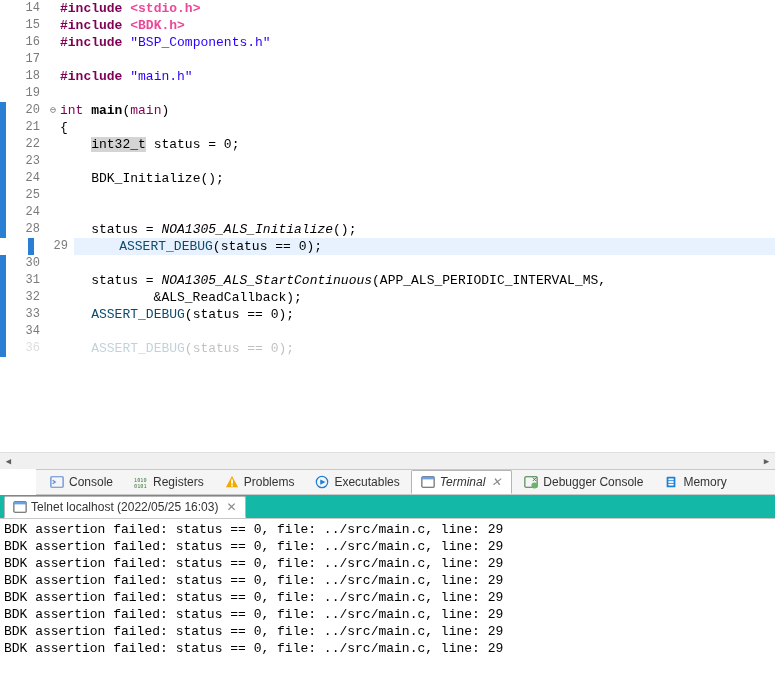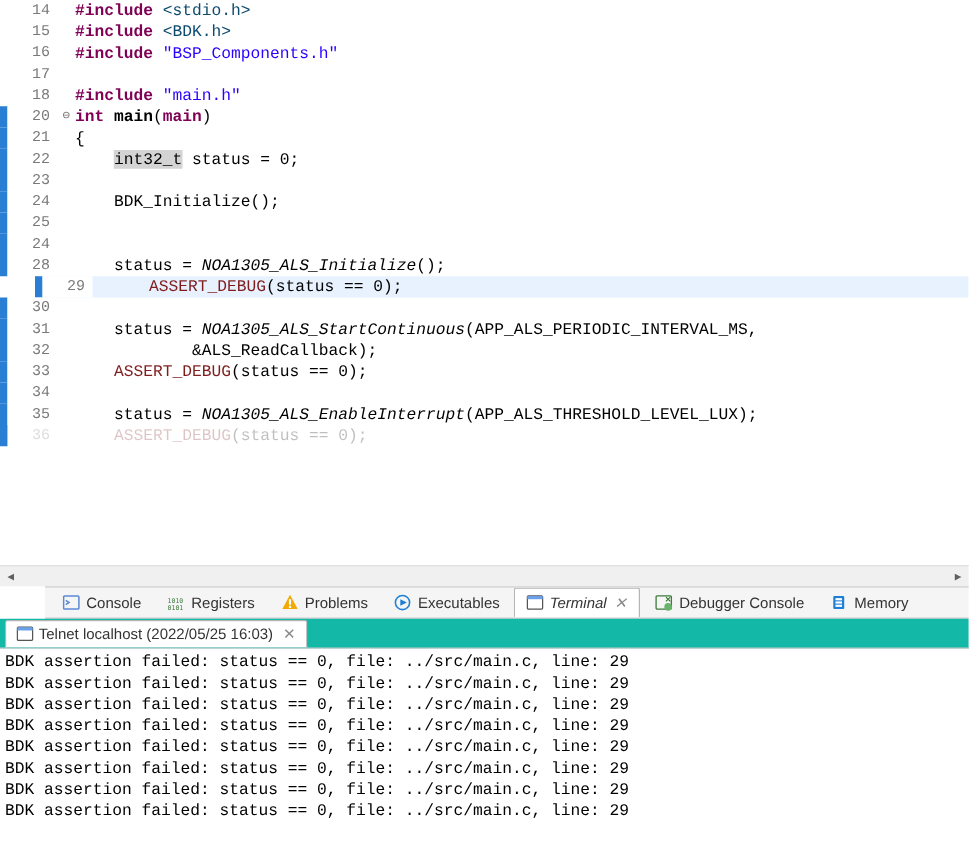--- a/index.html
+++ b/index.html
@@ -31,27 +31,27 @@
     user-select: none;
   }
   .marker-col {
     width: 6px;
     background: transparent;
   }
   .marker-col.blue { background: #2a7fd4; }
   .code { flex: 1; padding-left: 0; }
   .code-line.highlight { background: #e8f2fe; margin-left: 28px; }
   .kw-pp { color: #7f0055; font-weight: bold; }
-  .kw { color: #7f0055; font-weight: bold; }
+  .kw { color: #7f0055; font-weight: normal; }
   .str { color: #2a00ff; }
-  .inc-sys { color: #0c4a6e; }
+  .inc-sys { color: #ec4899; font-weight: bold; }
   .fname { color: #000; font-weight: bold; }
   .call { color: #000; }
   .call-link { color: #000; font-style: italic; }
-  .macro { color: #7f1d1d; }
+  .macro { color: #0c4a6e; }
   .type-hl { background: #d4d4d4; color: #000; }
   .scrollbar-h {
     height: 17px;
     background: #f0f0f0;
     border-top: 1px solid #e0e0e0;
     position: relative;
   }
   .scroll-arrow {
     position: absolute;
     top: 0;
@@ -151,35 +151,35 @@
 </style>
 </head>
 <body>
 
 <div class="editor-area" id="editor">
     <div class="code-line"><div class="marker-col"></div><div class="gutter">14</div><div class="fold-col"></div><div class="code"><span class="kw-pp">#include</span> <span class="inc-sys">&lt;stdio.h&gt;</span></div></div>
     <div class="code-line"><div class="marker-col"></div><div class="gutter">15</div><div class="fold-col"></div><div class="code"><span class="kw-pp">#include</span> <span class="inc-sys">&lt;BDK.h&gt;</span></div></div>
     <div class="code-line"><div class="marker-col"></div><div class="gutter">16</div><div class="fold-col"></div><div class="code"><span class="kw-pp">#include</span> <span class="str">"BSP_Components.h"</span></div></div>
     <div class="code-line"><div class="marker-col"></div><div class="gutter">17</div><div class="fold-col"></div><div class="code"></div></div>
     <div class="code-line"><div class="marker-col"></div><div class="gutter">18</div><div class="fold-col"></div><div class="code"><span class="kw-pp">#include</span> <span class="str">"main.h"</span></div></div>
+    <div class="code-line"><div class="marker-col"></div><div class="gutter">19</div><div class="fold-col"></div><div class="code"></div></div>
     <div class="code-line"><div class="marker-col blue"></div><div class="gutter">20</div><div class="fold-col">⊖</div><div class="code"><span class="kw">int</span> <span class="fname">main</span>(<span class="kw">main</span>)</div></div>
     <div class="code-line"><div class="marker-col blue"></div><div class="gutter">21</div><div class="fold-col"></div><div class="code">{</div></div>
     <div class="code-line"><div class="marker-col blue"></div><div class="gutter">22</div><div class="fold-col"></div><div class="code">    <span class="type-hl">int32_t</span> status = 0;</div></div>
     <div class="code-line"><div class="marker-col blue"></div><div class="gutter">23</div><div class="fold-col"></div><div class="code"></div></div>
     <div class="code-line"><div class="marker-col blue"></div><div class="gutter">24</div><div class="fold-col"></div><div class="code">    <span class="call">BDK_Initialize</span>();</div></div>
     <div class="code-line"><div class="marker-col blue"></div><div class="gutter">25</div><div class="fold-col"></div><div class="code"></div></div>
     <div class="code-line"><div class="marker-col blue"></div><div class="gutter">24</div><div class="fold-col"></div><div class="code"></div></div>
     <div class="code-line"><div class="marker-col blue"></div><div class="gutter">28</div><div class="fold-col"></div><div class="code">    status = <span class="call-link">NOA1305_ALS_Initialize</span>();</div></div>
     <div class="code-line highlight"><div class="marker-col blue"></div><div class="gutter">29</div><div class="fold-col"></div><div class="code">    <span class="macro">ASSERT_DEBUG</span>(status == 0);</div></div>
     <div class="code-line"><div class="marker-col blue"></div><div class="gutter">30</div><div class="fold-col"></div><div class="code"></div></div>
     <div class="code-line"><div class="marker-col blue"></div><div class="gutter">31</div><div class="fold-col"></div><div class="code">    status = <span class="call-link">NOA1305_ALS_StartContinuous</span>(APP_ALS_PERIODIC_INTERVAL_MS,</div></div>
     <div class="code-line"><div class="marker-col blue"></div><div class="gutter">32</div><div class="fold-col"></div><div class="code">            &amp;ALS_ReadCallback);</div></div>
     <div class="code-line"><div class="marker-col blue"></div><div class="gutter">33</div><div class="fold-col"></div><div class="code">    <span class="macro">ASSERT_DEBUG</span>(status == 0);</div></div>
     <div class="code-line"><div class="marker-col blue"></div><div class="gutter">34</div><div class="fold-col"></div><div class="code"></div></div>
-    <div class="code-line"><div class="marker-col blue"></div><div class="gutter">35</div><div class="fold-col"></div><div class="code">    status = <span class="call-link">NOA1305_ALS_EnableInterrupt</span>(APP_ALS_THRESHOLD_LEVEL_LUX);</div></div>
     <div class="code-line"><div class="marker-col blue"></div><div class="gutter" style="opacity: 0.25;">36</div><div class="fold-col"></div><div class="code" style="opacity: 0.25;">    <span class="macro">ASSERT_DEBUG</span>(status == 0);</div></div>
   </div>
 
 <div class="scrollbar-h">
   <div class="scroll-arrow left">◀</div>
   <div class="scroll-arrow right">▶</div>
 </div>
 
 <div class="tab-bar" id="tabbar">
     <div class="tab">

